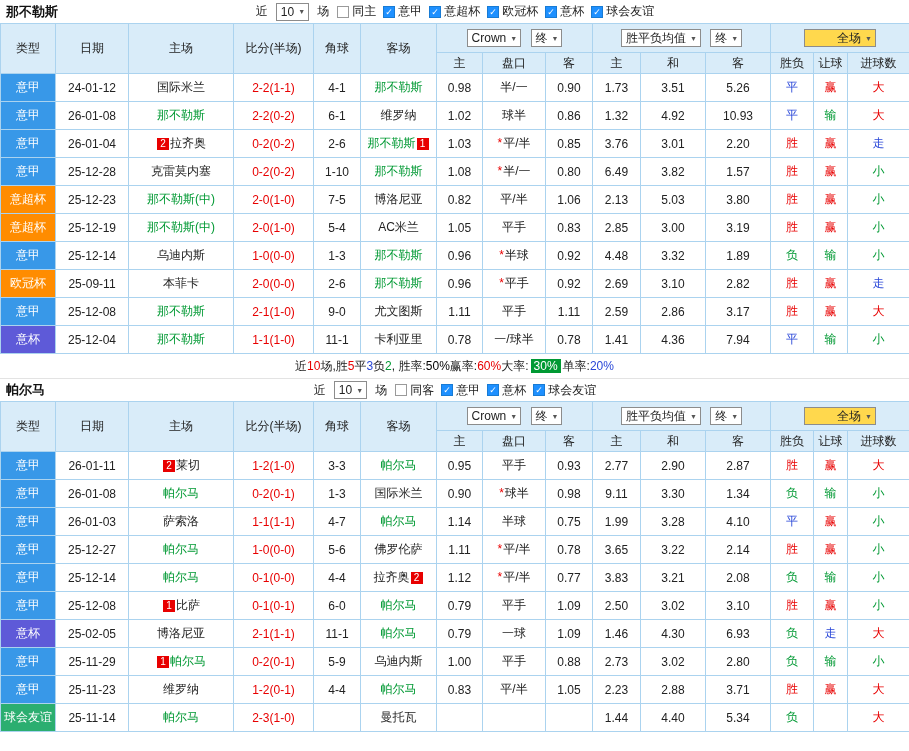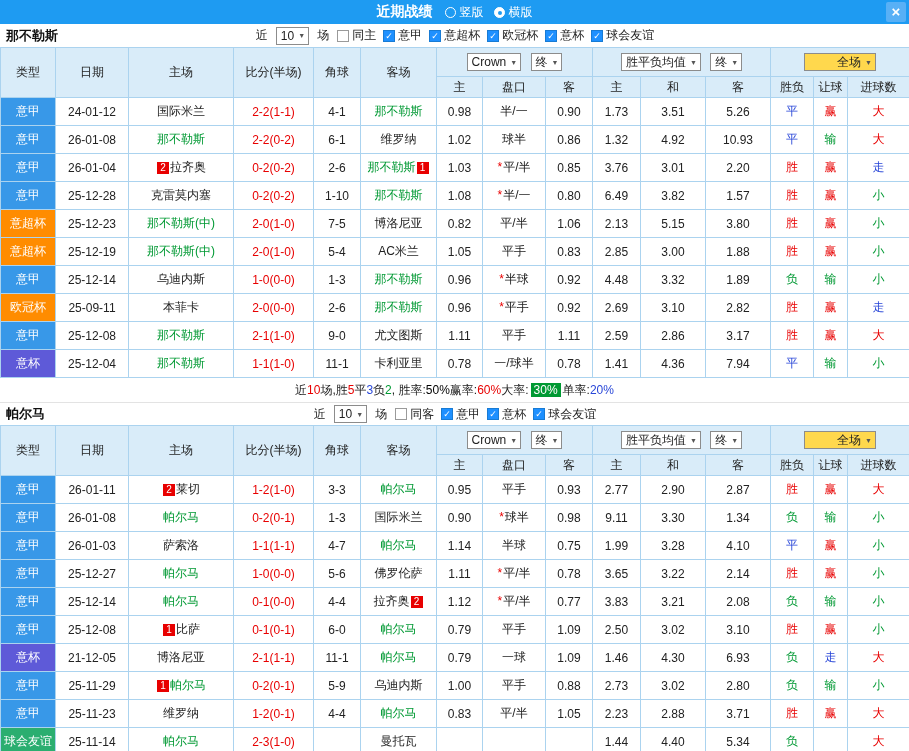--- a/index.html
+++ b/index.html
@@ -57,34 +57,20 @@
   .ddcell .select { margin: 0 3px; vertical-align: middle; }
   
   .summary { height: 24px; display: flex; align-items: center; justify-content: center; font-size: 12px; background: #fff; }
   .summary .badge { background: #009933; color: #fff; padding: 0 3px; margin: 0 2px; }
 </style>
 </head>
 <body>
 
 <div class="app">
 
-  <div class="topbar">
-    <span class="title">近期战绩</span>
-    <span style="display:inline-flex;gap:10px;align-items:center">
-        <label class="radio-wrap">
-          <span class="radio"></span>
-          <span>竖版</span>
-        </label>
-        <label class="radio-wrap">
-          <span class="radio checked"></span>
-          <span>横版</span>
-        </label>
-      </span>
-    <button class="close-btn">×</button>
-  </div>
 
   <div class="section section1">
     <div class="section-head">
       <span class="team-name">那不勒斯</span>
       <div class="filters">
           <span class="lbl">近</span>
           <span class="select">
             <span>10</span>
             <span class="arr">▼</span>
           </span>
@@ -253,39 +239,39 @@
             <td class="league" style="background: rgb(255, 140, 0);">意超杯</td>
             <td class="date">25-12-23</td>
             <td class="team"><span class="self">那不勒斯(中)</span></td>
             <td class="score">2-0(1-0)</td>
             <td class="corner">7-5</td>
             <td class="team"><span>博洛尼亚</span></td>
             <td class="num">0.82</td>
             <td class="hc"><span>平/半</span></td>
             <td class="num">1.06</td>
             <td class="num">2.13</td>
-            <td class="num">5.15</td>
+            <td class="num">5.03</td>
             <td class="num">3.80</td>
             <td class="resv" style="color: rgb(232, 0, 0);">胜</td>
             <td class="resv" style="color: rgb(232, 0, 0);">赢</td>
             <td class="resv" style="color: rgb(0, 153, 51);">小</td>
           </tr>
           <tr>
             <td class="league" style="background: rgb(255, 140, 0);">意超杯</td>
             <td class="date">25-12-19</td>
             <td class="team"><span class="self">那不勒斯(中)</span></td>
             <td class="score">2-0(1-0)</td>
             <td class="corner">5-4</td>
             <td class="team"><span>AC米兰</span></td>
             <td class="num">1.05</td>
             <td class="hc"><span>平手</span></td>
             <td class="num">0.83</td>
             <td class="num">2.85</td>
             <td class="num">3.00</td>
-            <td class="num">1.88</td>
+            <td class="num">3.19</td>
             <td class="resv" style="color: rgb(232, 0, 0);">胜</td>
             <td class="resv" style="color: rgb(232, 0, 0);">赢</td>
             <td class="resv" style="color: rgb(0, 153, 51);">小</td>
           </tr>
           <tr>
             <td class="league" style="background: rgb(56, 152, 232);">意甲</td>
             <td class="date">25-12-14</td>
             <td class="team"><span>乌迪内斯</span></td>
             <td class="score">1-0(0-0)</td>
             <td class="corner">1-3</td>
@@ -564,21 +550,21 @@
             <td class="num">1.09</td>
             <td class="num">2.50</td>
             <td class="num">3.02</td>
             <td class="num">3.10</td>
             <td class="resv" style="color: rgb(232, 0, 0);">胜</td>
             <td class="resv" style="color: rgb(232, 0, 0);">赢</td>
             <td class="resv" style="color: rgb(0, 153, 51);">小</td>
           </tr>
           <tr>
             <td class="league" style="background: rgb(94, 90, 216);">意杯</td>
-            <td class="date">21-12-05</td>
+            <td class="date">25-02-05</td>
             <td class="team"><span>博洛尼亚</span></td>
             <td class="score">2-1(1-1)</td>
             <td class="corner">11-1</td>
             <td class="team"><span class="self">帕尔马</span></td>
             <td class="num">0.79</td>
             <td class="hc"><span>一球</span></td>
             <td class="num">1.09</td>
             <td class="num">1.46</td>
             <td class="num">4.30</td>
             <td class="num">6.93</td>

